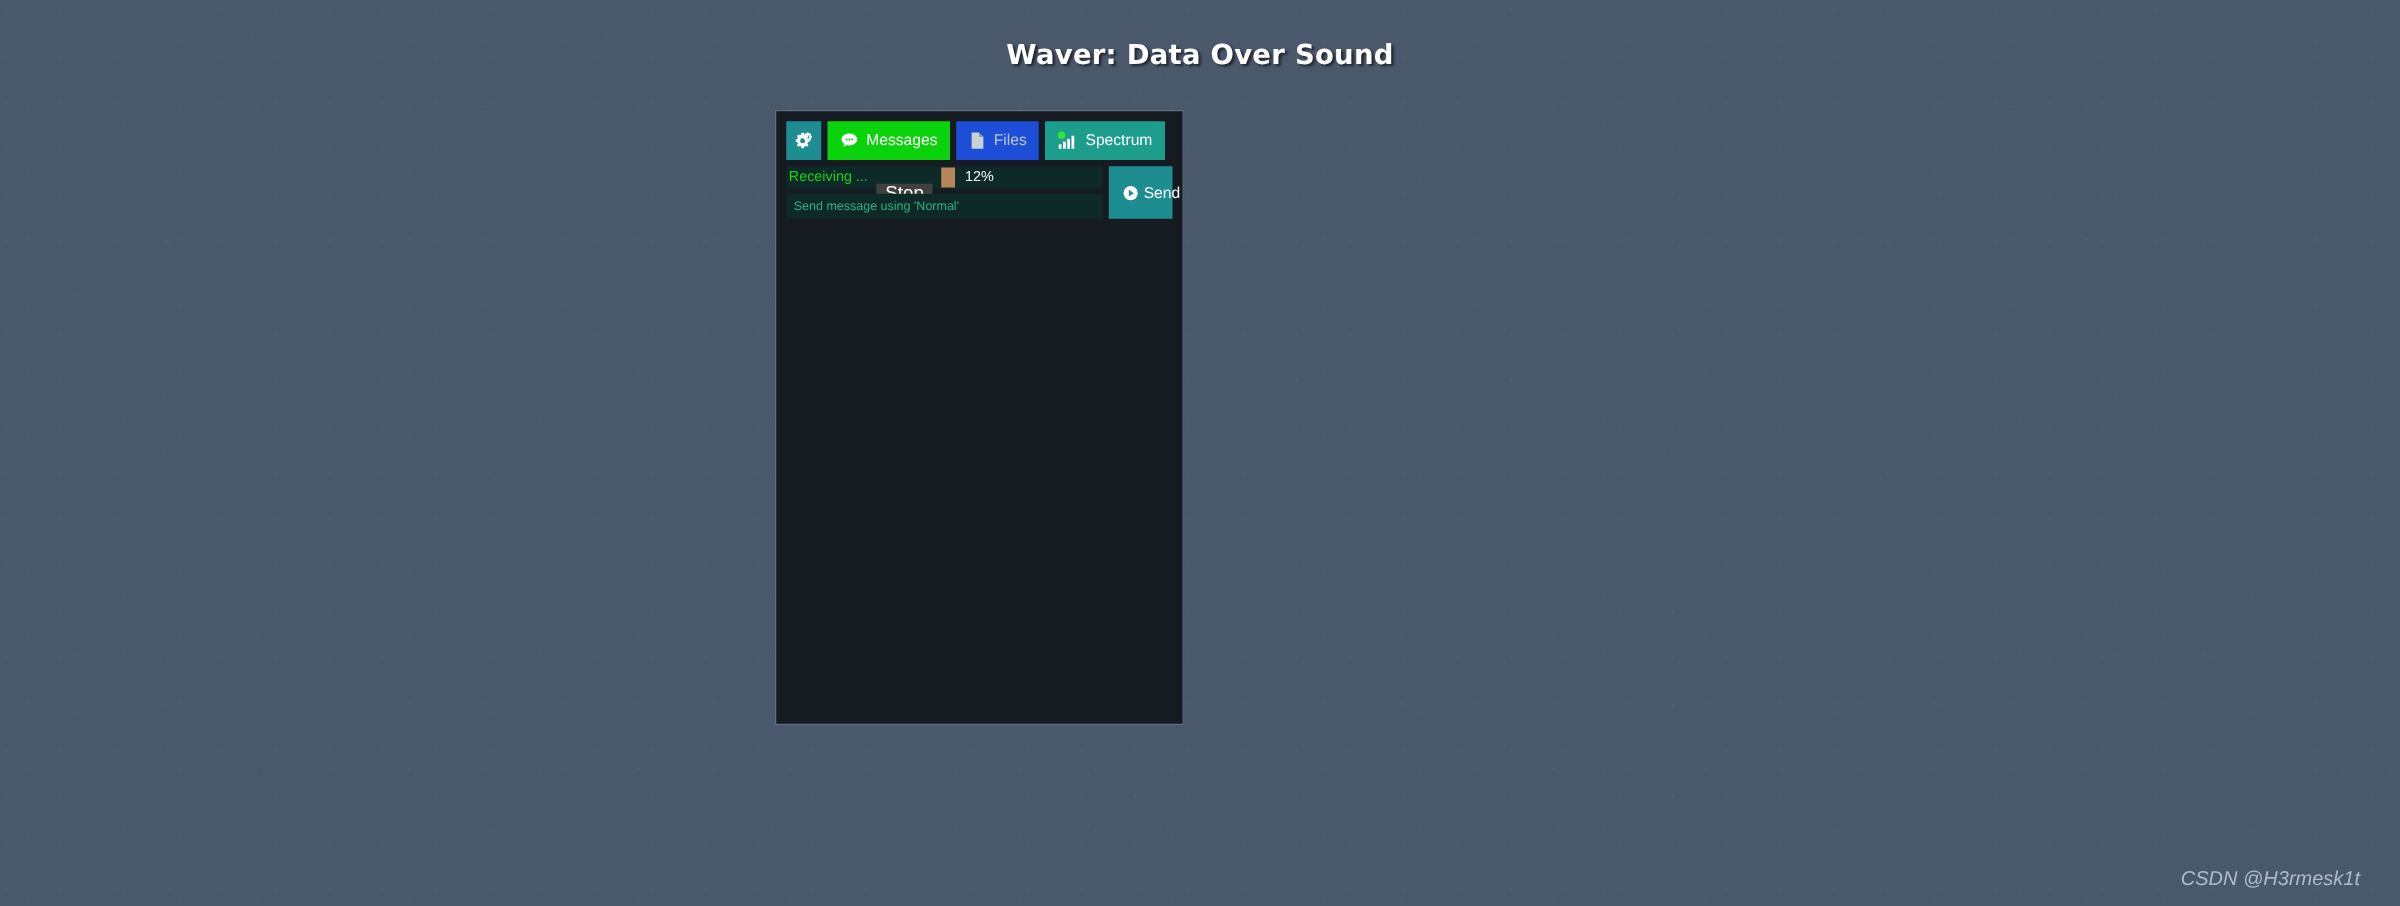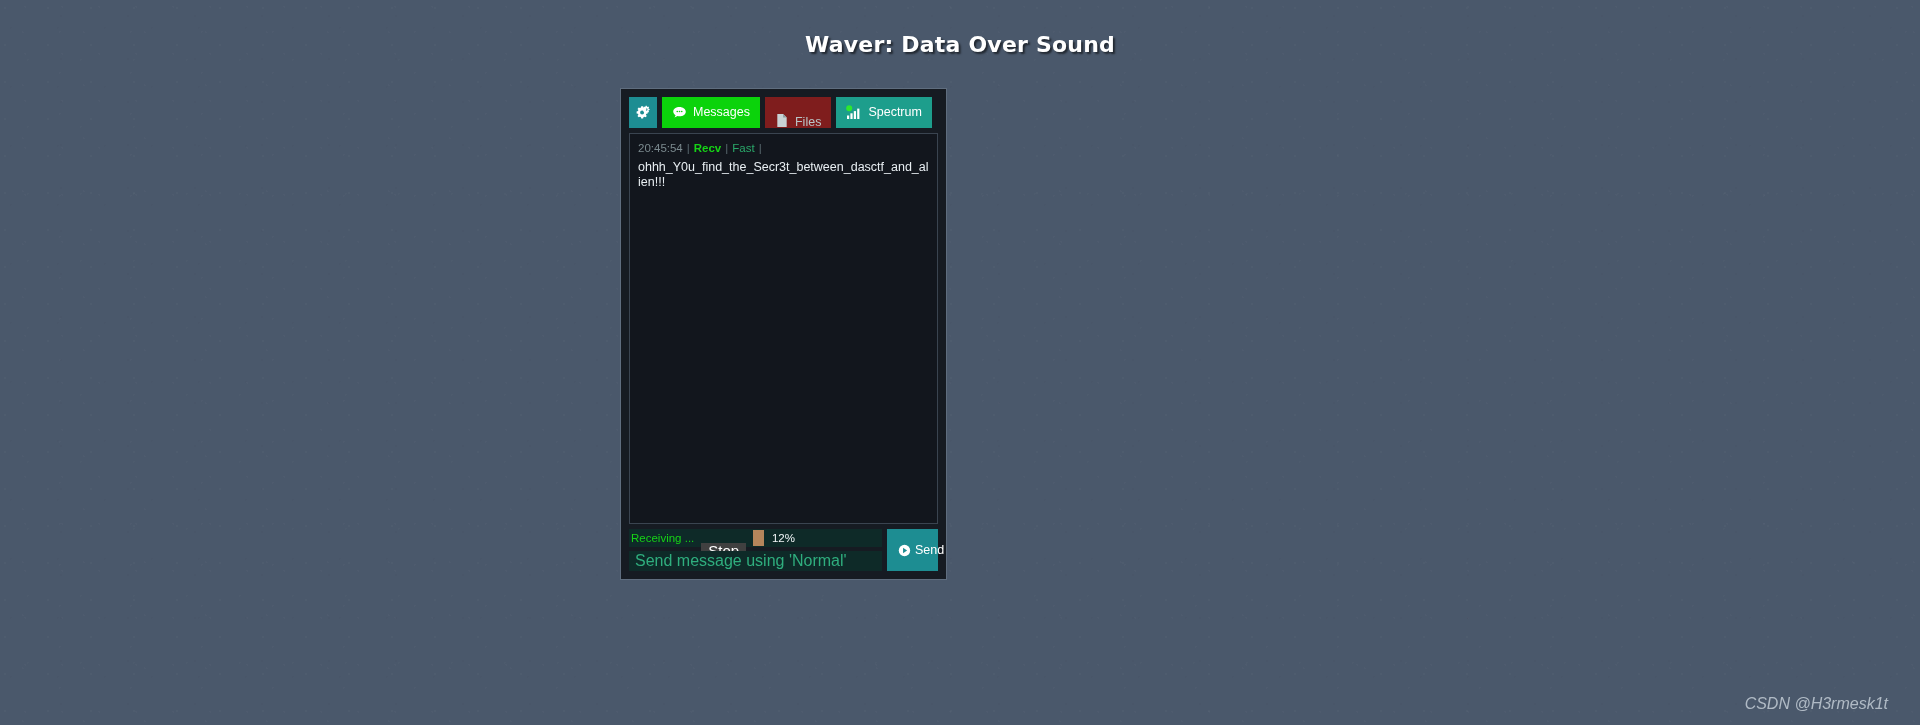--- a/index.html
+++ b/index.html
@@ -74,21 +74,21 @@
     color: #ffffff;
     font-size: 12.5px;
     font-family: "Liberation Sans", sans-serif;
     cursor: pointer;
     white-space: nowrap;
     line-height: 1;
   }
 
   .tool-btn.settings { background: #1d8d92; width: 28px; padding: 0; }
   .tool-btn.messages { background: #0bd30b; }
-  .tool-btn.files    { background: #7f1d1d; color: #b9c4c6; align-items: flex-end; }
+  .tool-btn.files    { background: #1d4ed8; color: #b9c4c6; }
   .tool-btn.spectrum { background: #1d9e8c; }
 
   .tool-btn svg { display: block; flex: 0 0 auto; }
 
   
   .message-list {
     flex: 1 1 auto;
     margin-top: 5px;
     background: #12161d;
     border: 1px solid #3a4450;
@@ -188,21 +188,21 @@
     white-space: nowrap;
     font-family: Liberation Sans, sans-serif;
   }
 
   .msg-input {
     flex: 1 1 auto;
     background: #0e2a28;
     border: none;
     outline: none;
     color: #2fae7e;
-    font-size: 16px;
+    font-size: 10px;
     padding: 0 6px;
     font-family: "Liberation Sans", sans-serif;
   }
   .msg-input::placeholder { color: #2fae7e; opacity: 1; }
 
   .send-btn {
     flex: 0 0 auto;
     width: 51px;
     background: #1d8d92;
     border: none;
@@ -278,28 +278,20 @@
           <rect x="4.4" y="8.3" width="2.2" height="5.7" fill="#ffffff"></rect>
           <rect x="7.8" y="6.1" width="2.2" height="7.9" fill="#ffffff"></rect>
           <rect x="11.2" y="3.6" width="2.2" height="10.4" fill="#ffffff"></rect>
         </svg>
       </span>
       <span>Spectrum</span>
     </button>
 
   </div>
 
-  <div class="message-list">
-    <div class="message">
-      <div class="msg-meta">
-        <span class="msg-time">20:45:54</span><span class="msg-sep">|</span><span class="msg-dir">Recv</span><span class="msg-sep">|</span><span class="msg-proto">Fast</span><span class="msg-sep">|</span>
-      </div>
-      <div class="msg-body">ohhh_Y0u_find_the_Secr3t_between_dasctf_and_alien!!!</div>
-    </div>
-  </div>
 
   <div class="bottom-bar">
 
     <div class="bottom-left">
 
       <div class="status-row">
         <span class="status-label">Receiving ...</span>
         <button class="stop-btn">Stop</button>
         <div class="progress-wrap">
           <div class="progress-fill" id="progress-fill" style="width: 10.8px;"></div>

